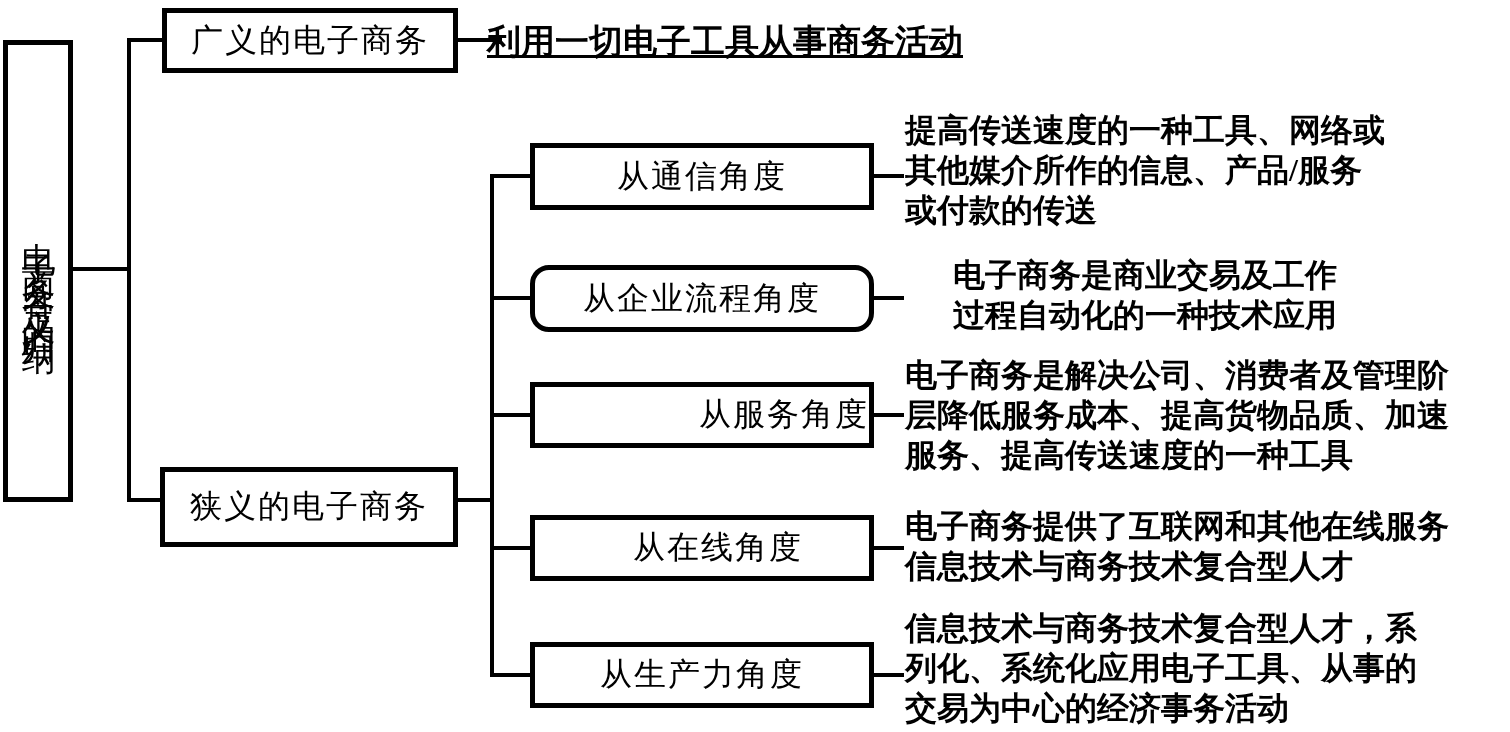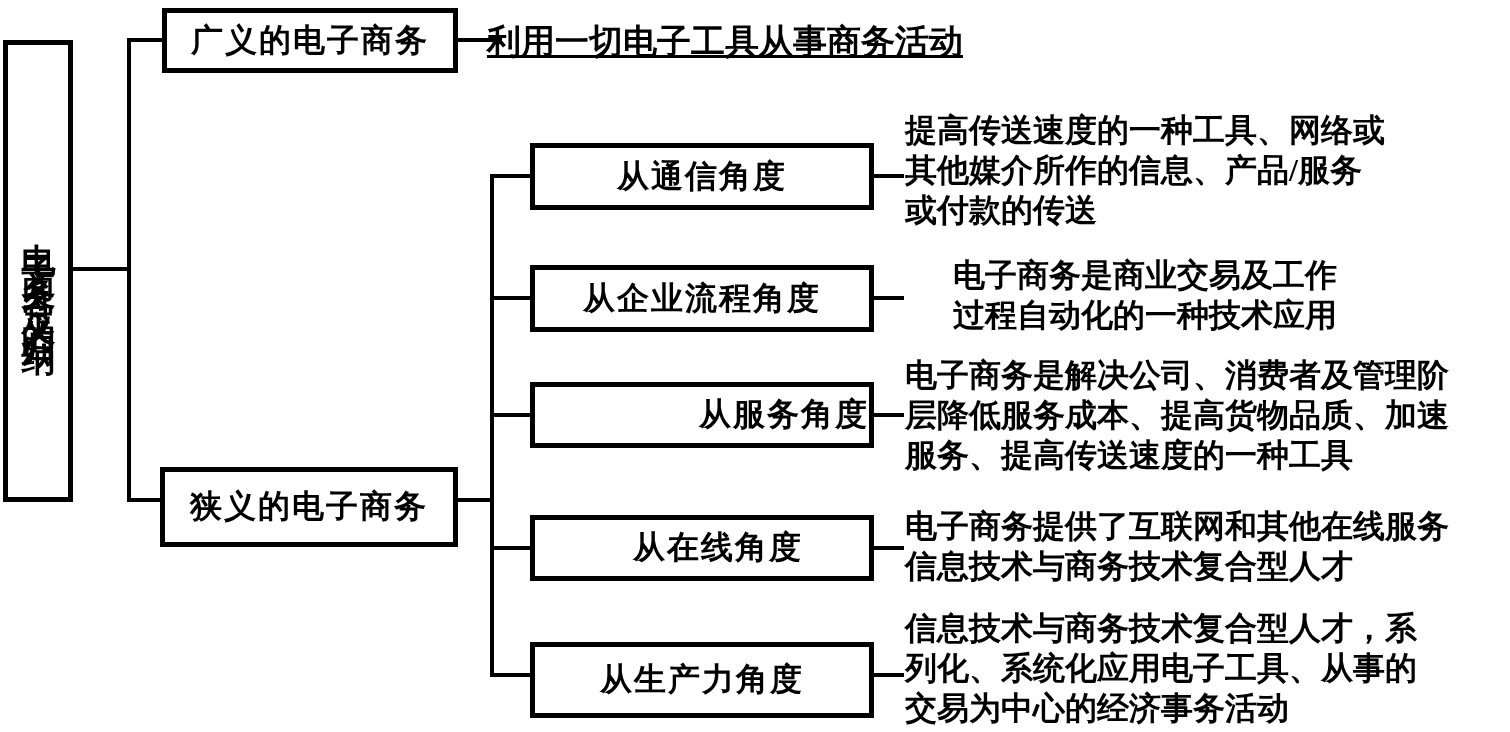--- a/index.html
+++ b/index.html
@@ -18,42 +18,42 @@
   }
   .node {
     position: absolute;
     box-sizing: border-box;
     border: 5px solid #000000;
     background: #ffffff;
     display: flex;
     align-items: center;
     justify-content: center;
     font-size: 32px;
-    font-weight: bold;
+    font-weight: normal;
     letter-spacing: 2px;
     white-space: nowrap;
   }
   .vbox {
     left: 3px; top: 40px; width: 70px; height: 462px;
   }
   .vbox .vtext {
     writing-mode: vertical-rl;
     text-orientation: upright;
     letter-spacing: 11px;
     font-size: 34px;
     line-height: 60px;
   }
   .box-broad  { left: 162px; top: 8px;   width: 296px; height: 65px; }
   .box-narrow { left: 160px; top: 467px; width: 298px; height: 80px; }
   .branch { left: 530px; width: 344px; }
   .branch-0 { top: 143px; height: 67px; }
-  .branch-1 { top: 265px; height: 67px; }
+  .branch-1 { top: 265px; height: 67px; border-radius: 19px; }
   .branch-2 { top: 382px; height: 66px; justify-content: flex-end; }
   .branch-3 { top: 515px; height: 66px; padding-left: 32px; }
-  .branch-4 { top: 642px; height: 76px; }
+  .branch-4 { top: 642px; height: 66px; }
   .line {
     position: absolute;
     background: #000000;
   }
   .desc {
     position: absolute;
     font-size: 32px;
     font-weight: bold;
     line-height: 40px;
     white-space: nowrap;

